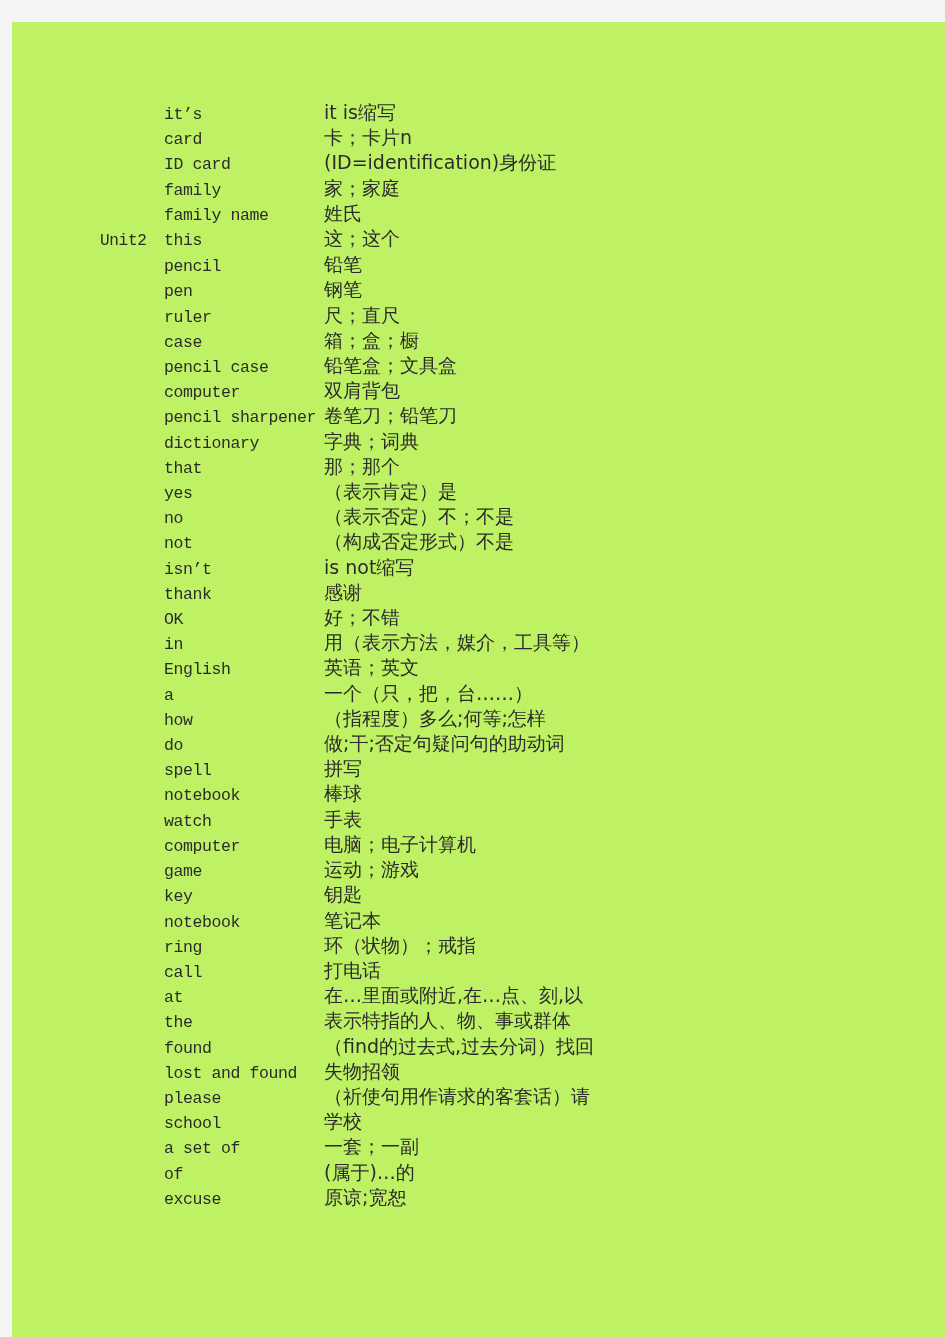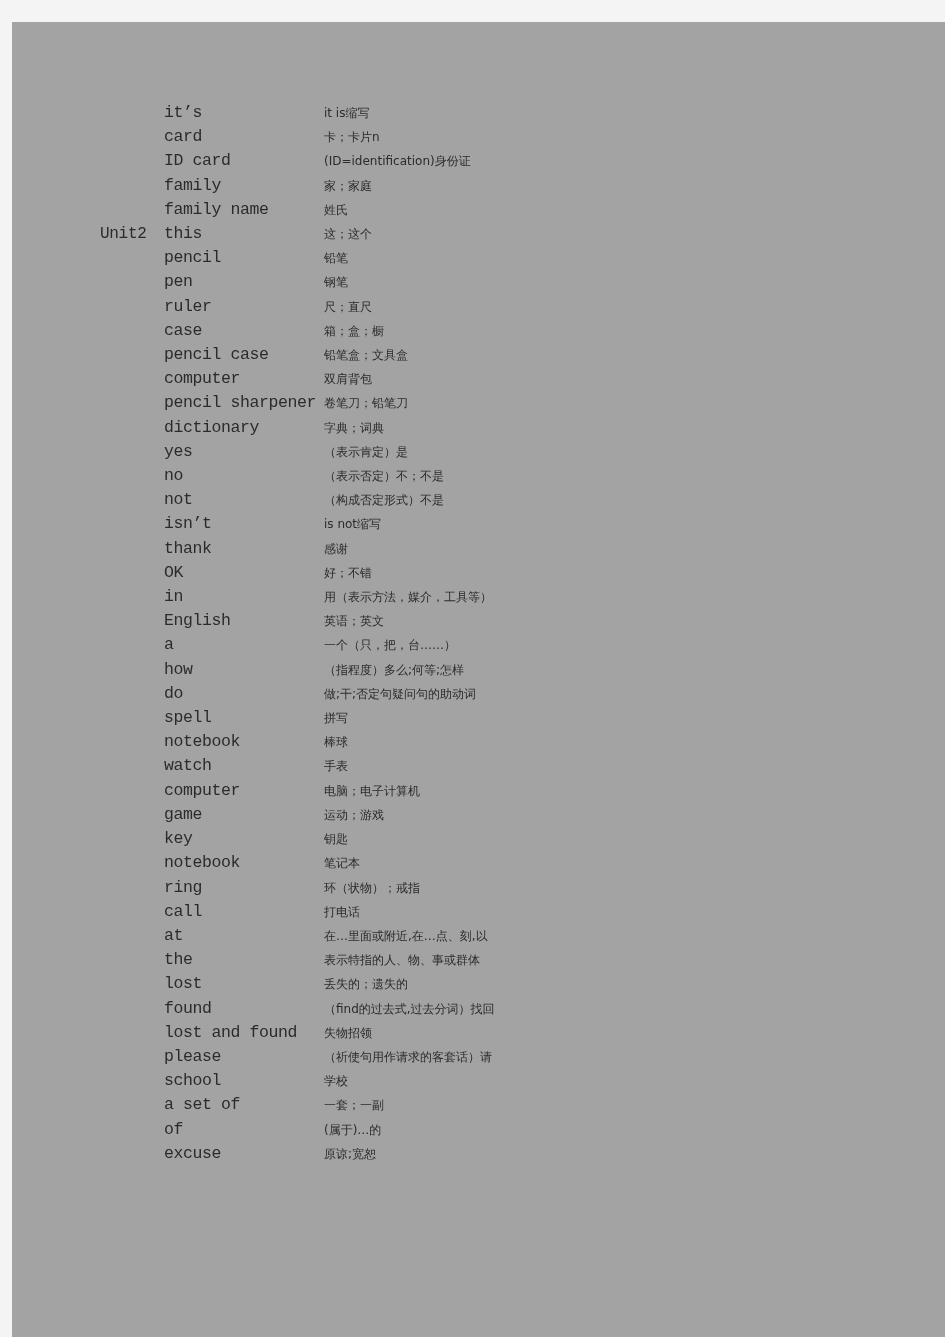--- a/index.html
+++ b/index.html
@@ -13,21 +13,21 @@
     background: #f4f4f4;
     font-family: "Liberation Serif", "DejaVu Serif", serif;
     overflow: hidden;
   }
   #page {
     position: absolute;
     left: 12px;
     top: 22px;
     width: 933px;
     height: 1315px;
-    background: #a3a3a3;
+    background: #bef264;
     overflow: hidden;
   }
   #vocab-table {
     position: absolute;
     left: 88px;
     top: 79px;
     width: 620px;
     border-collapse: collapse;
   }
   #vocab-table tr {
@@ -51,21 +51,21 @@
   }
   td.word-cell {
     width: 160px;
     font-family: "Liberation Mono", "DejaVu Sans Mono", monospace;
     font-size: 16.5px;
     letter-spacing: -0.4px;
     color: #2b2b2b;
   }
   td.meaning-cell {
     font-family: "DejaVu Sans", "Liberation Sans", sans-serif;
-    font-size: 12px;
+    font-size: 19px;
     letter-spacing: 0px;
     color: #2b2b2b;
   }
 </style>
 </head>
 <body>
 
 <div id="page">
   <table id="vocab-table">
     <tbody>
@@ -134,20 +134,25 @@
           <td class="word-cell">pencil sharpener</td>
           <td class="meaning-cell">卷笔刀；铅笔刀</td>
         </tr>
         <tr>
           <td class="unit-cell"></td>
           <td class="word-cell">dictionary</td>
           <td class="meaning-cell">字典；词典</td>
         </tr>
         <tr>
           <td class="unit-cell"></td>
+          <td class="word-cell">that</td>
+          <td class="meaning-cell">那；那个</td>
+        </tr>
+        <tr>
+          <td class="unit-cell"></td>
           <td class="word-cell">yes</td>
           <td class="meaning-cell">（表示肯定）是</td>
         </tr>
         <tr>
           <td class="unit-cell"></td>
           <td class="word-cell">no</td>
           <td class="meaning-cell">（表示否定）不；不是</td>
         </tr>
         <tr>
           <td class="unit-cell"></td>
@@ -241,25 +246,20 @@
         </tr>
         <tr>
           <td class="unit-cell"></td>
           <td class="word-cell">at</td>
           <td class="meaning-cell">在…里面或附近,在…点、刻,以</td>
         </tr>
         <tr>
           <td class="unit-cell"></td>
           <td class="word-cell">the</td>
           <td class="meaning-cell">表示特指的人、物、事或群体</td>
-        </tr>
-        <tr>
-          <td class="unit-cell"></td>
-          <td class="word-cell">lost</td>
-          <td class="meaning-cell">丢失的；遗失的</td>
         </tr>
         <tr>
           <td class="unit-cell"></td>
           <td class="word-cell">found</td>
           <td class="meaning-cell">（find的过去式,过去分词）找回</td>
         </tr>
         <tr>
           <td class="unit-cell"></td>
           <td class="word-cell">lost and found</td>
           <td class="meaning-cell">失物招领</td>

